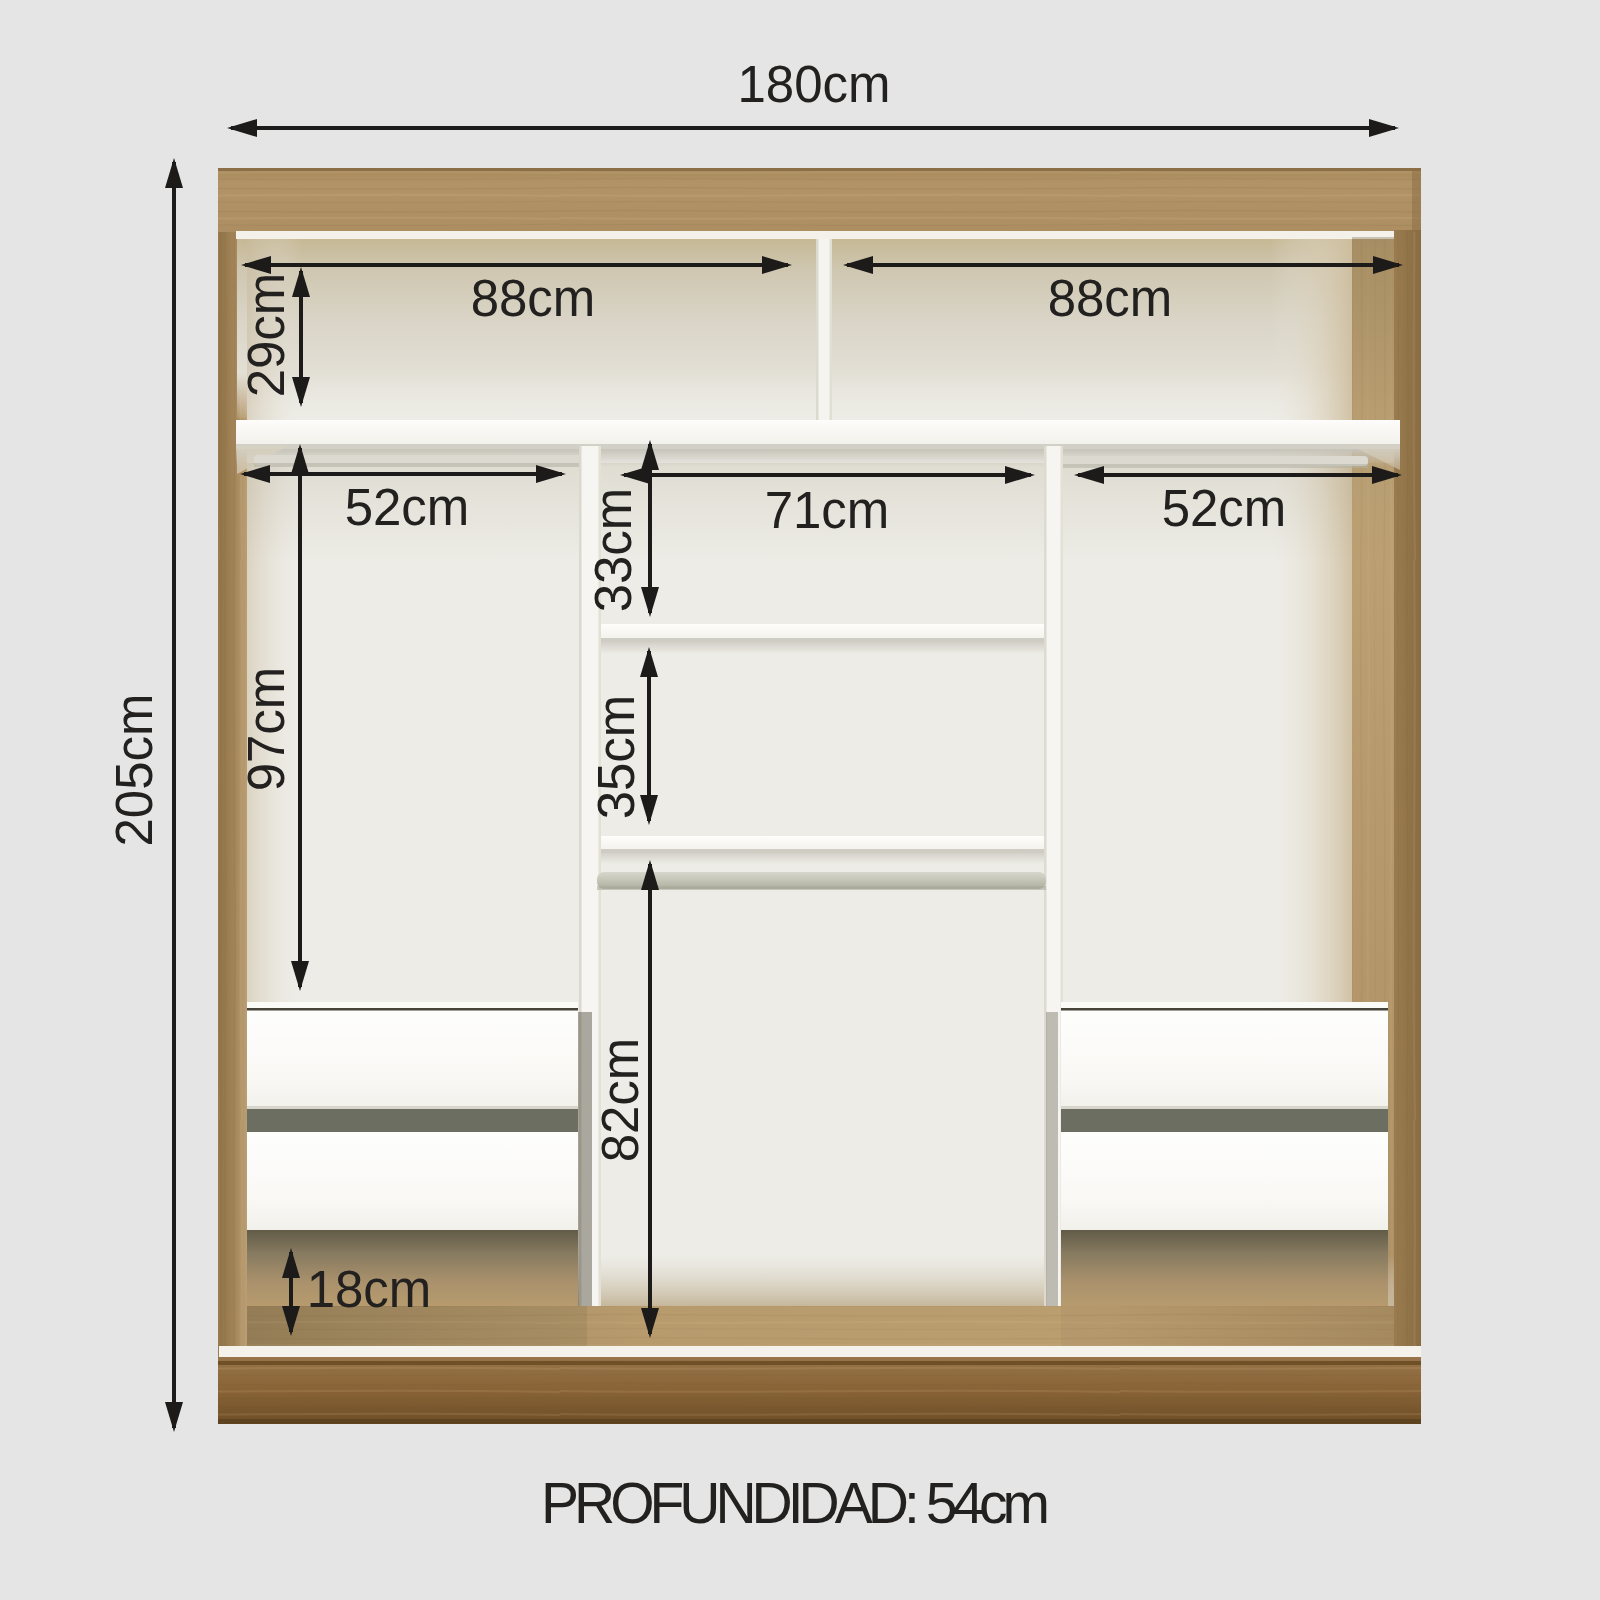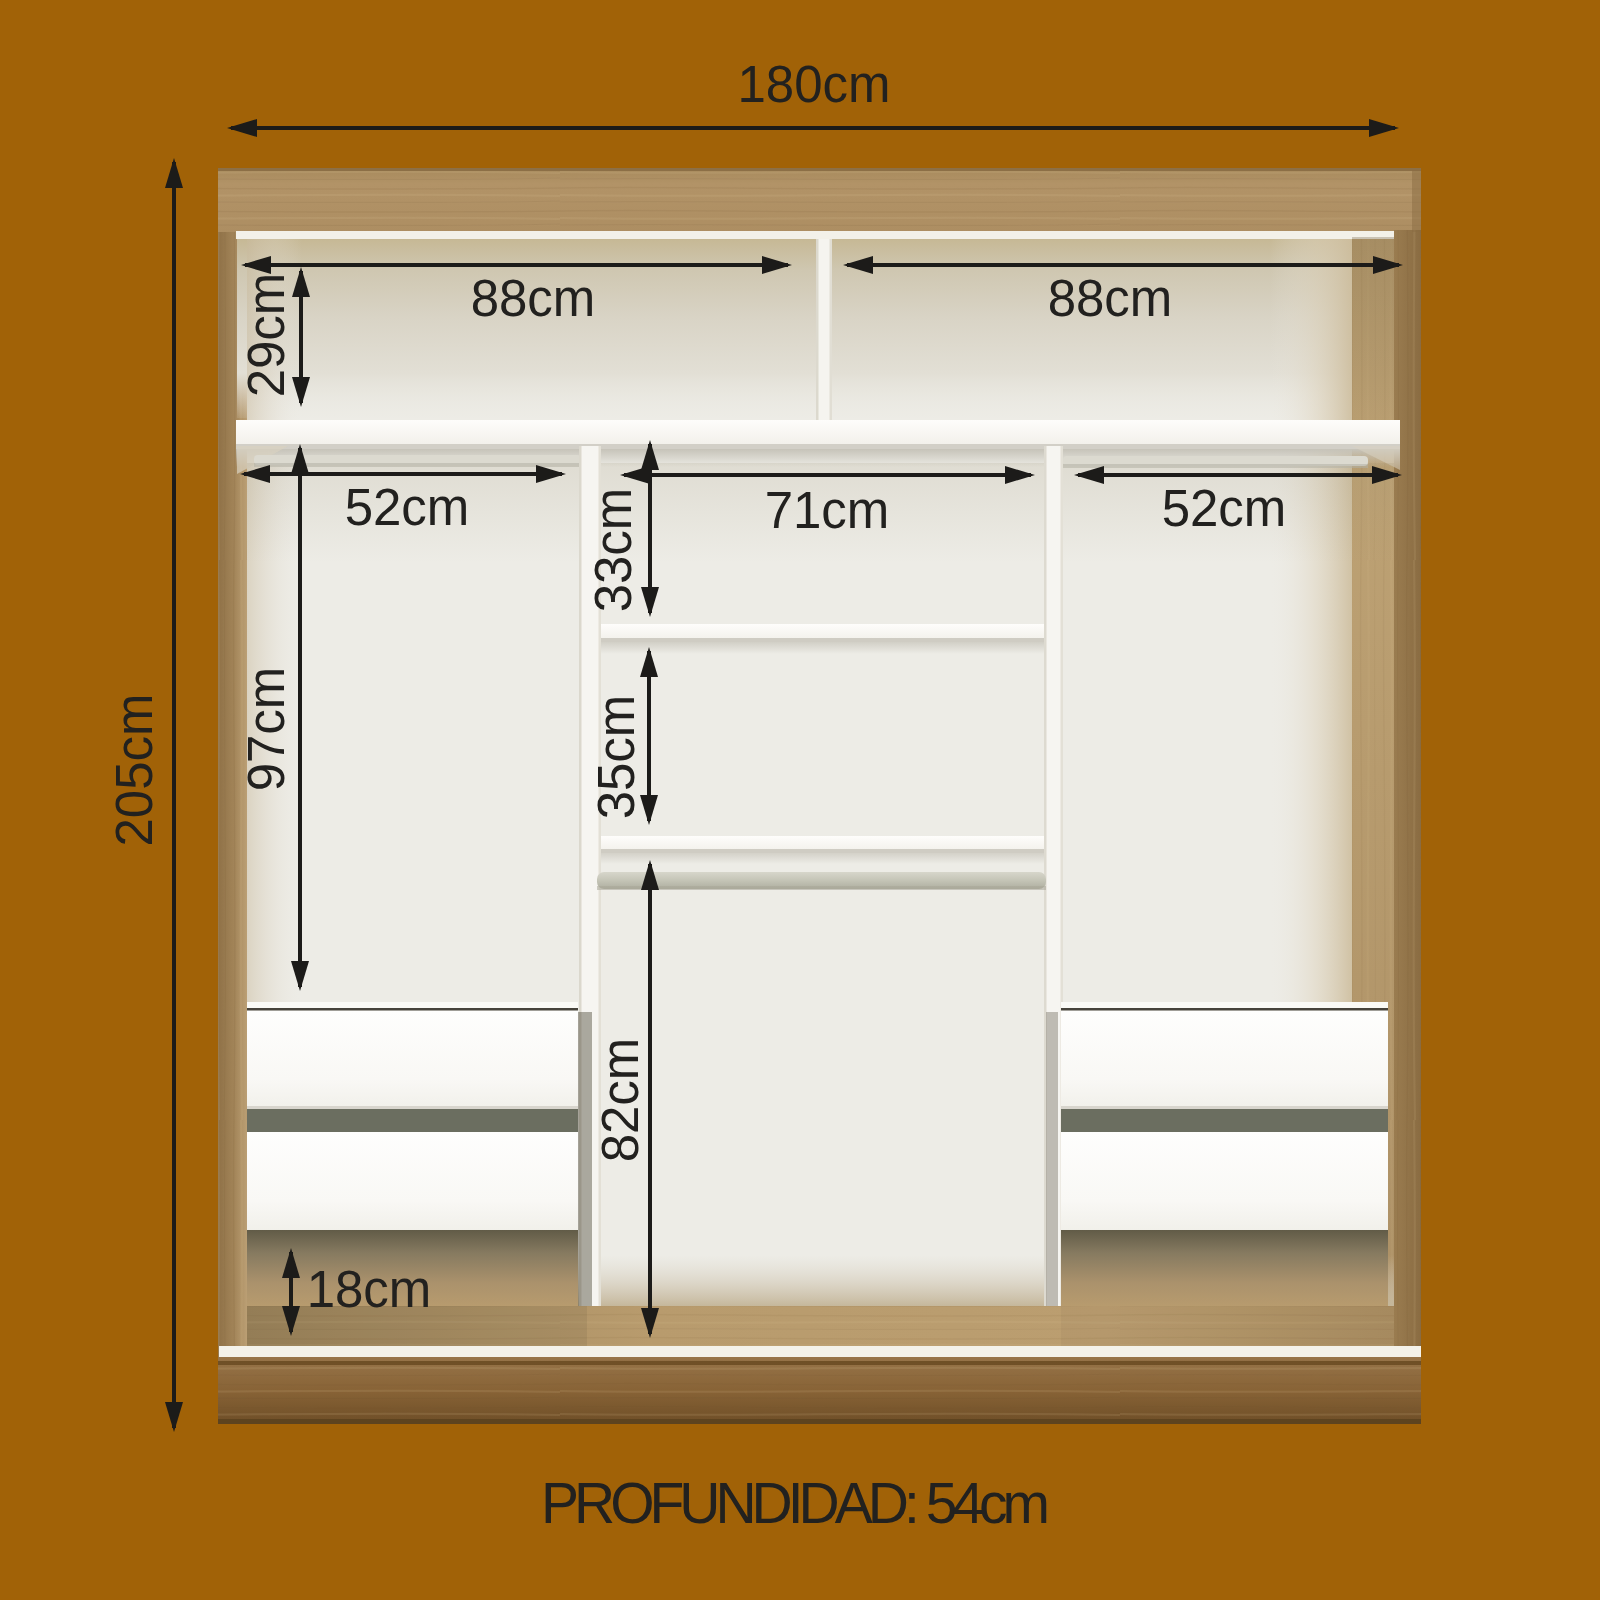--- a/index.html
+++ b/index.html
@@ -1,16 +1,16 @@
 <!DOCTYPE html>
 <html><head>
 <meta charset="utf-8">
 <style>
   html,body{margin:0;padding:0;background:#ffffff;}
-  .page{position:relative;width:1600px;height:1600px;background:#a16207;overflow:hidden;
+  .page{position:relative;width:1600px;height:1600px;background:#e5e5e5;overflow:hidden;
         font-family:"Liberation Sans", sans-serif;}
   svg{position:absolute;left:0;top:0;}
   text{font-family:"Liberation Sans", sans-serif;fill:#22211f;}
 </style>
 </head>
 <body>
 <div class="page">
 <svg width="1600" height="1600" viewBox="0 0 1600 1600">
 <defs>
   <pattern id="grainH" patternUnits="userSpaceOnUse" width="560" height="23">

